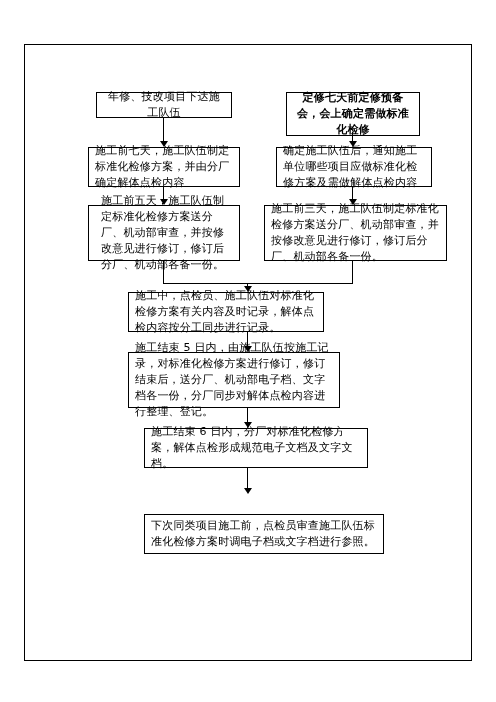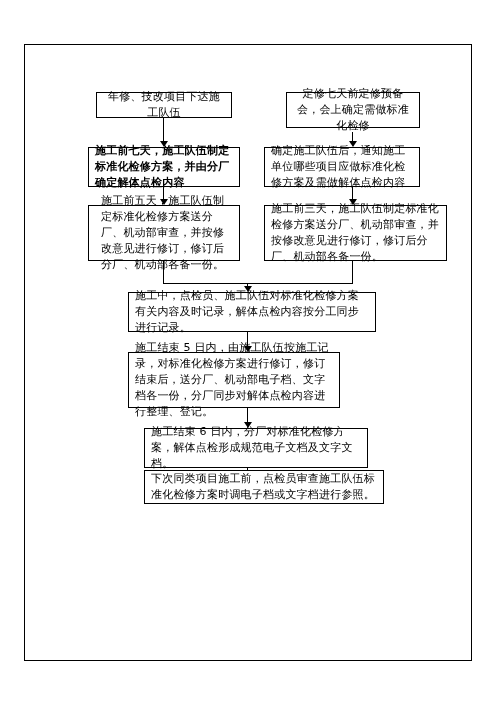--- a/index.html
+++ b/index.html
@@ -62,33 +62,33 @@
     line-height: 16px;
     text-align: left;
     letter-spacing: 0.2px;
     width: 100%;
   }
   .node.center .txt { text-align: left; }
   .node.single .txt { text-align: center; }
 
   
   #n-l1 { left: 96px;  top: 92px;  width: 136px; height: 26px; }
-  #n-l2 { left: 88px;  top: 147px; width: 152px; height: 40px; font-weight: bold; }
+  #n-l2 { left: 88px;  top: 147px; width: 152px; height: 40px; }
   #n-l3 { left: 88px;  top: 205px; width: 152px; height: 56px; padding-left: 12px; }
 
   
-  #n-r1 { left: 286px; top: 92px;  width: 134px; height: 36px; }
-  #n-r2 { left: 264px; top: 147px; width: 156px; height: 40px; }
+  #n-r1 { left: 286px; top: 92px;  width: 134px; height: 44px; font-weight: bold; }
+  #n-r2 { left: 276px; top: 147px; width: 156px; height: 40px; }
   #n-r3 { left: 264px; top: 205px; width: 183px; height: 56px; }
 
   
-  #n-c1 { left: 128px; top: 292px; width: 248px; height: 40px; }
+  #n-c1 { left: 128px; top: 292px; width: 196px; height: 40px; }
   #n-c2 { left: 128px; top: 352px; width: 212px; height: 56px; }
   #n-c3 { left: 144px; top: 428px; width: 224px; height: 40px; }
-  #n-c4 { left: 144px; top: 470px; width: 240px; height: 34px; }
+  #n-c4 { left: 144px; top: 514px; width: 240px; height: 40px; }
 
   
   .vline {
     position: absolute;
     width: 1px;
     background: #000;
   }
   .hline {
     position: absolute;
     height: 1px;

